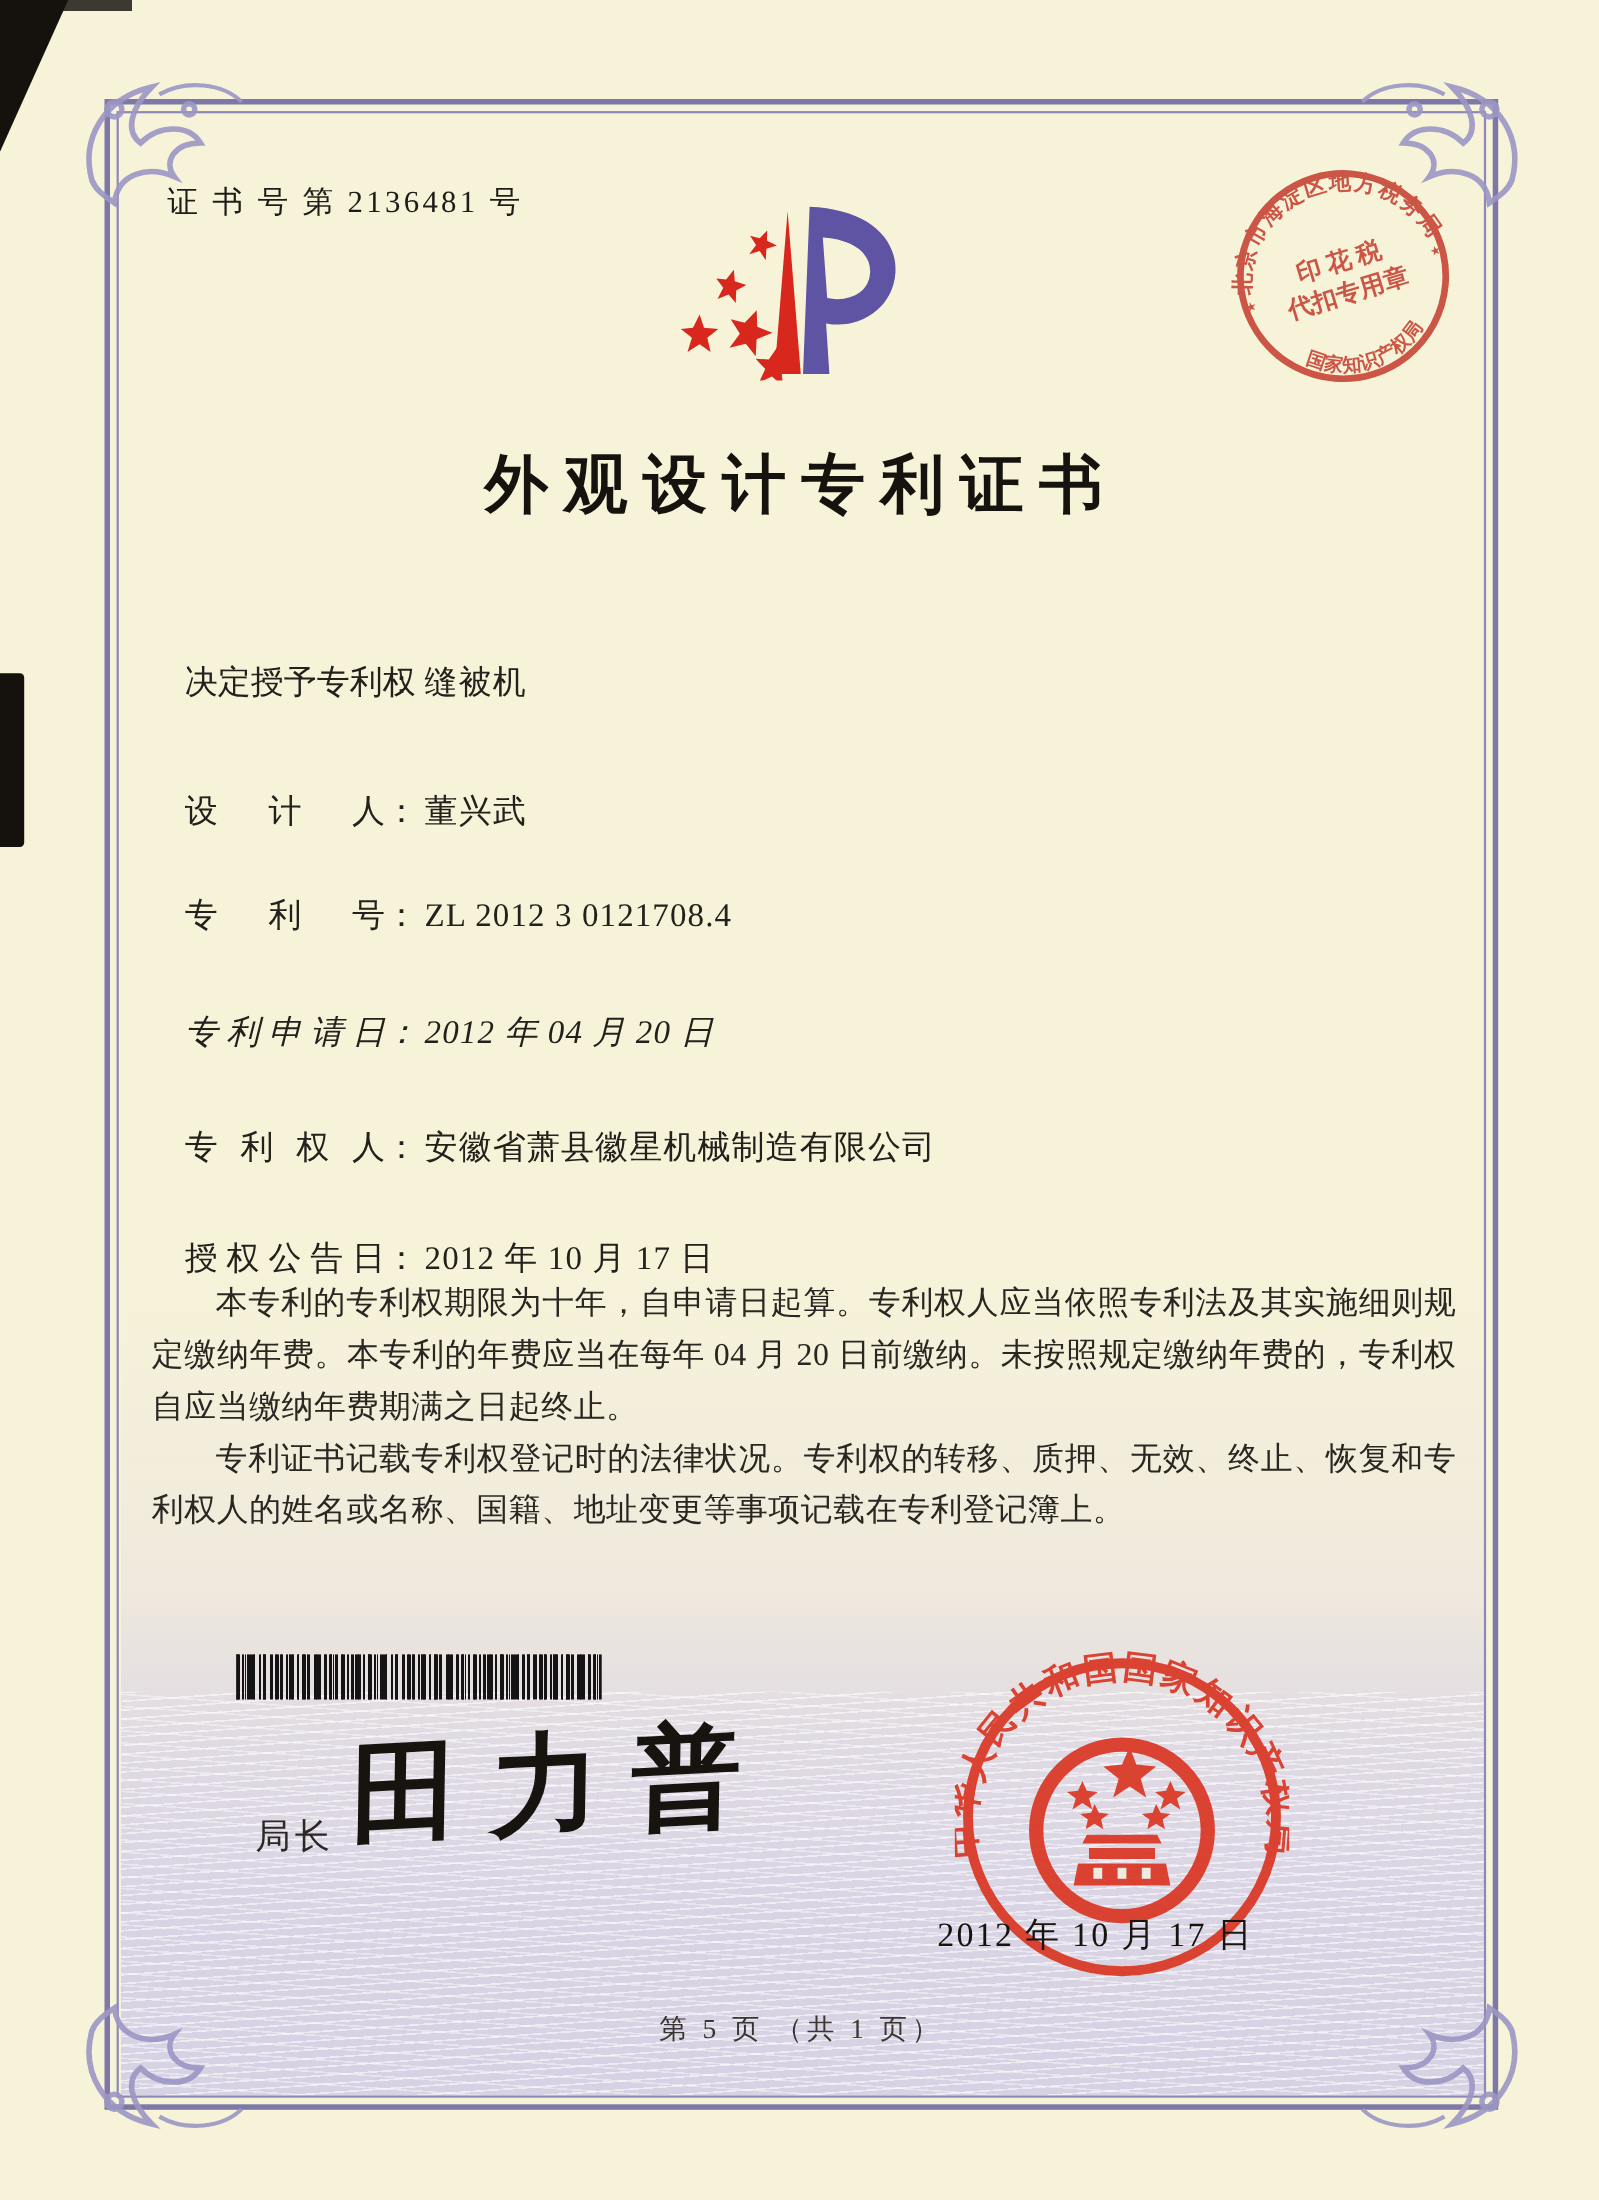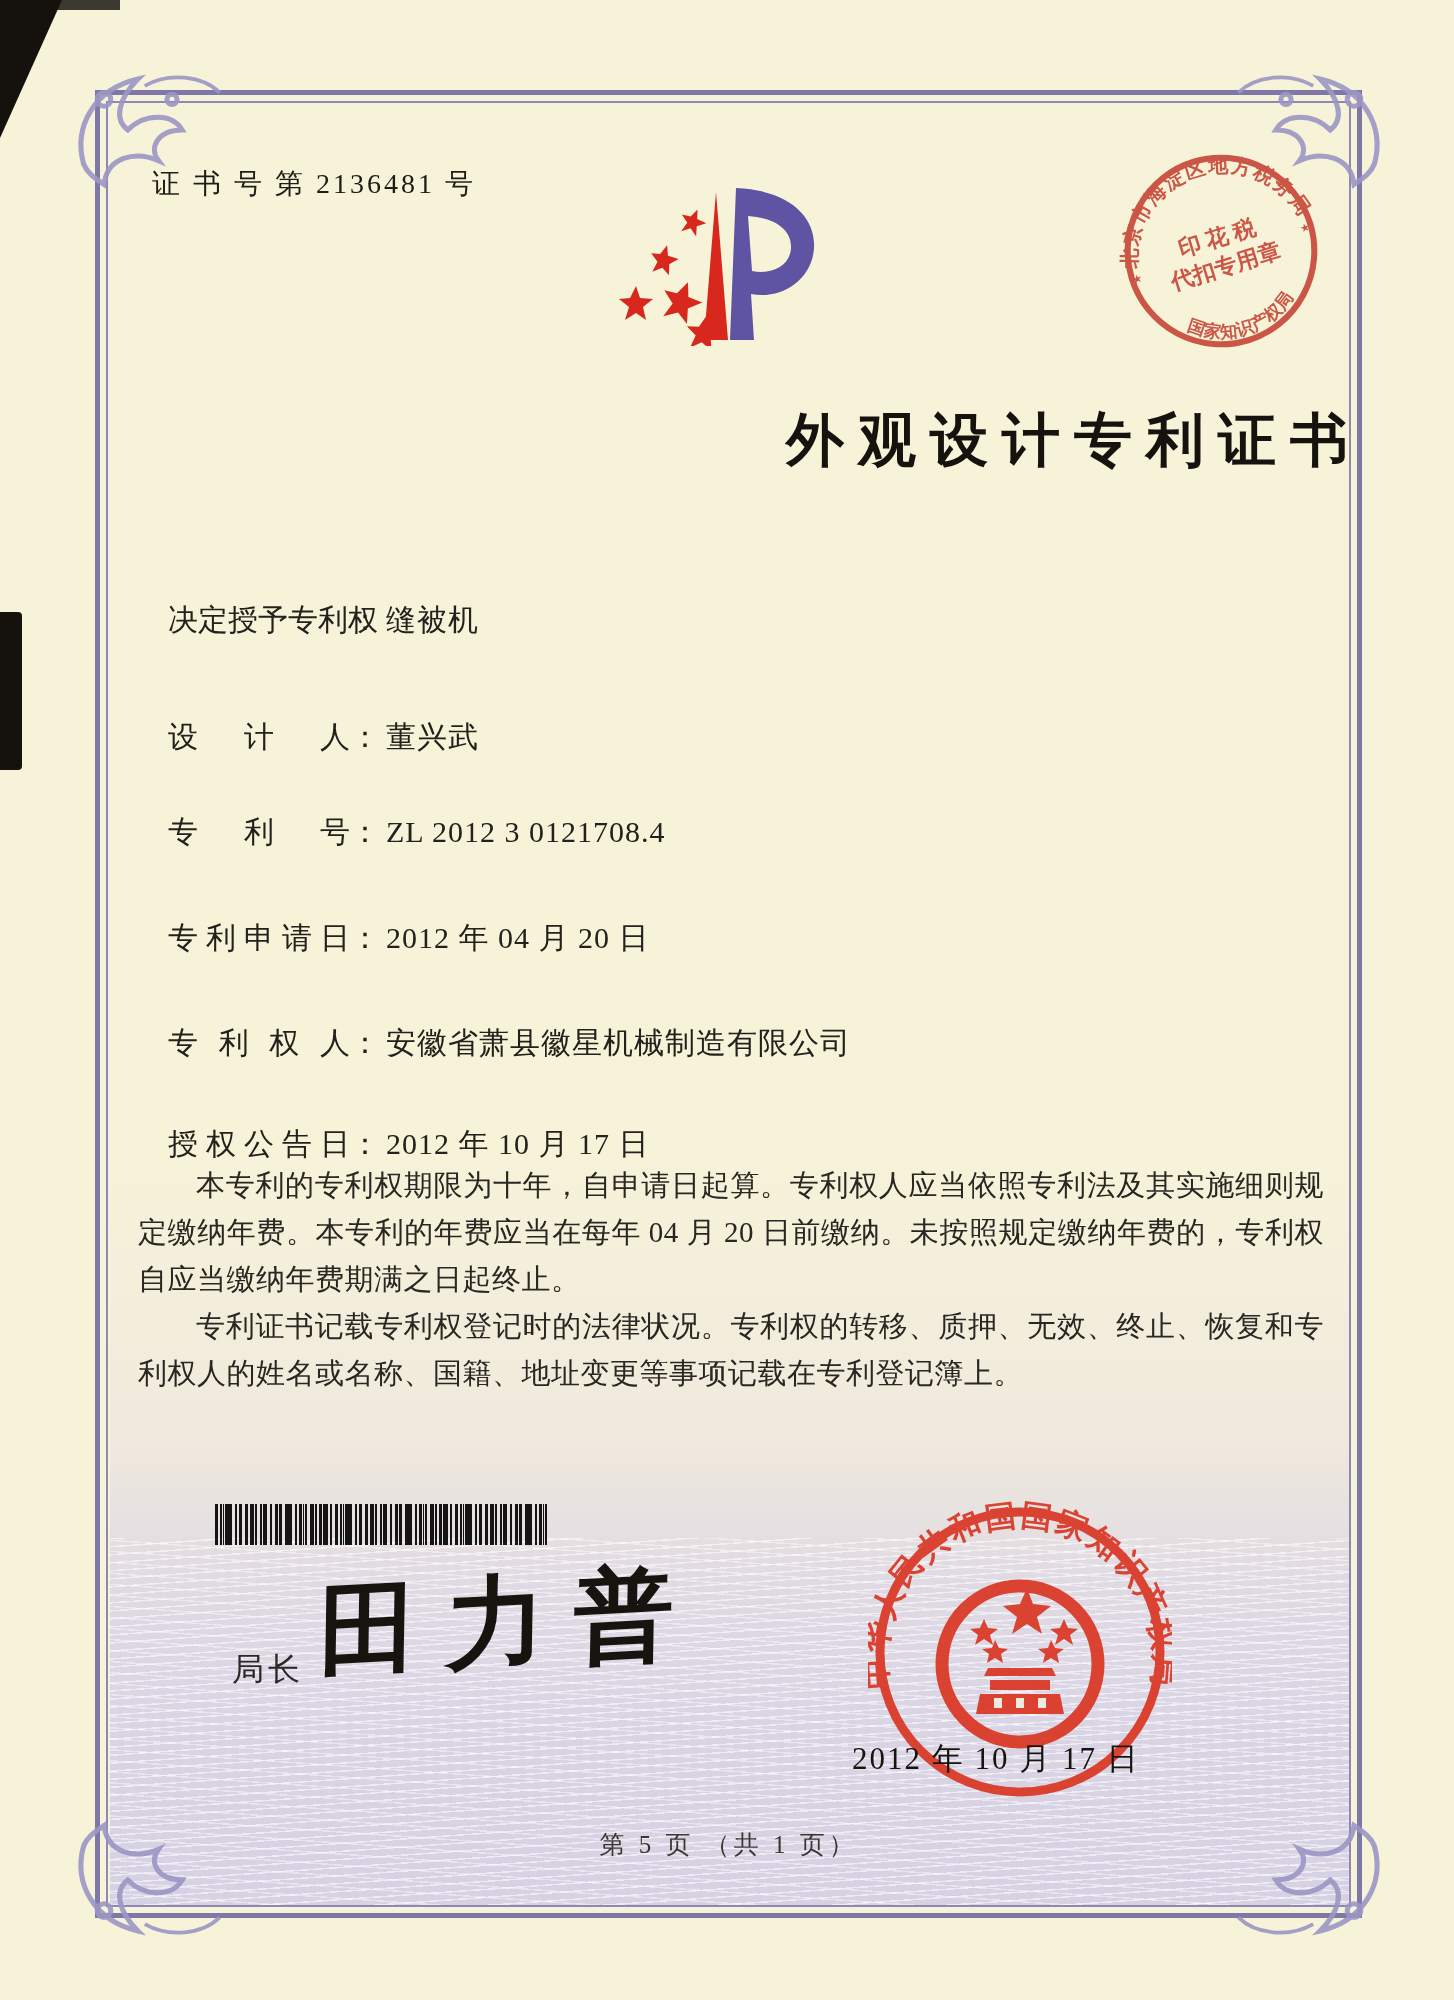--- a/index.html
+++ b/index.html
@@ -26,21 +26,21 @@
     background:linear-gradient(180deg,rgba(226,218,226,0) 0%,rgba(231,222,226,.45) 38%,rgba(219,213,229,.85) 58%,#d9d4e4 78%,#d7d2e3 100%);
     z-index:1;}
   .wave-zone{left:110px;top:1538px;width:1240px;height:367px;z-index:2;
     background:
       repeating-linear-gradient(176deg,rgba(255,255,255,.55) 0 1.5px,rgba(255,255,255,0) 1.5px 8px),
       repeating-linear-gradient(184deg,rgba(255,255,255,.4) 0 1.5px,rgba(255,255,255,0) 1.5px 11px);
   }
   
   .cert-no{left:152px;top:165px;font-size:28px;letter-spacing:3px;color:#1f1c18;z-index:8;}
   .logo-box{left:612px;top:178px;width:210px;height:168px;z-index:8;}
-  .main-title{left:95px;top:402px;width:1267px;text-align:right;
+  .main-title{left:95px;top:402px;width:1267px;text-align:center;
     font-size:58px;font-weight:bold;letter-spacing:14px;color:#16130f;z-index:8;}
   .tax-stamp{left:1112px;top:142px;width:218px;height:218px;z-index:9;
     transform:rotate(-17deg);opacity:.92;}
   
   .field-row{left:168px;width:1100px;font-size:30px;color:#24211d;z-index:8;white-space:nowrap;}
   .flabel{display:inline-block;width:182px;text-align:justify;text-align-last:justify;vertical-align:bottom;}
   .fcolon{display:inline-block;margin:0 6px 0 0;}
   .fvalue{letter-spacing:1px;}
   
   .body-text{left:138px;top:1162px;width:1186px;z-index:8;}
@@ -147,21 +147,21 @@
 
 <div class="abs field-row" style="top:600px;">
   <span class="flabel">决定授予专利权</span><span class="fcolon">：</span><span class="fvalue">缝被机</span>
 </div>
 <div class="abs field-row" style="top:706px;margin-top:11px;">
   <span class="flabel">设计人</span><span class="fcolon">：</span><span class="fvalue">董兴武</span>
 </div>
 <div class="abs field-row" style="top:812px;">
   <span class="flabel">专利号</span><span class="fcolon">：</span><span class="fvalue">ZL 2012 3 0121708.4</span>
 </div>
-<div class="abs field-row" style="top:918px;">
+<div class="abs field-row" style="top:918px;font-style:italic;">
   <span class="flabel">专利申请日</span><span class="fcolon">：</span><span class="fvalue">2012 年 04 月 20 日</span>
 </div>
 <div class="abs field-row" style="top:1023px;">
   <span class="flabel">专利权人</span><span class="fcolon">：</span><span class="fvalue">安徽省萧县徽星机械制造有限公司</span>
 </div>
 <div class="abs field-row" style="top:1124px;">
   <span class="flabel">授权公告日</span><span class="fcolon">：</span><span class="fvalue">2012 年 10 月 17 日</span>
 </div>
 
 <div class="abs body-text">

